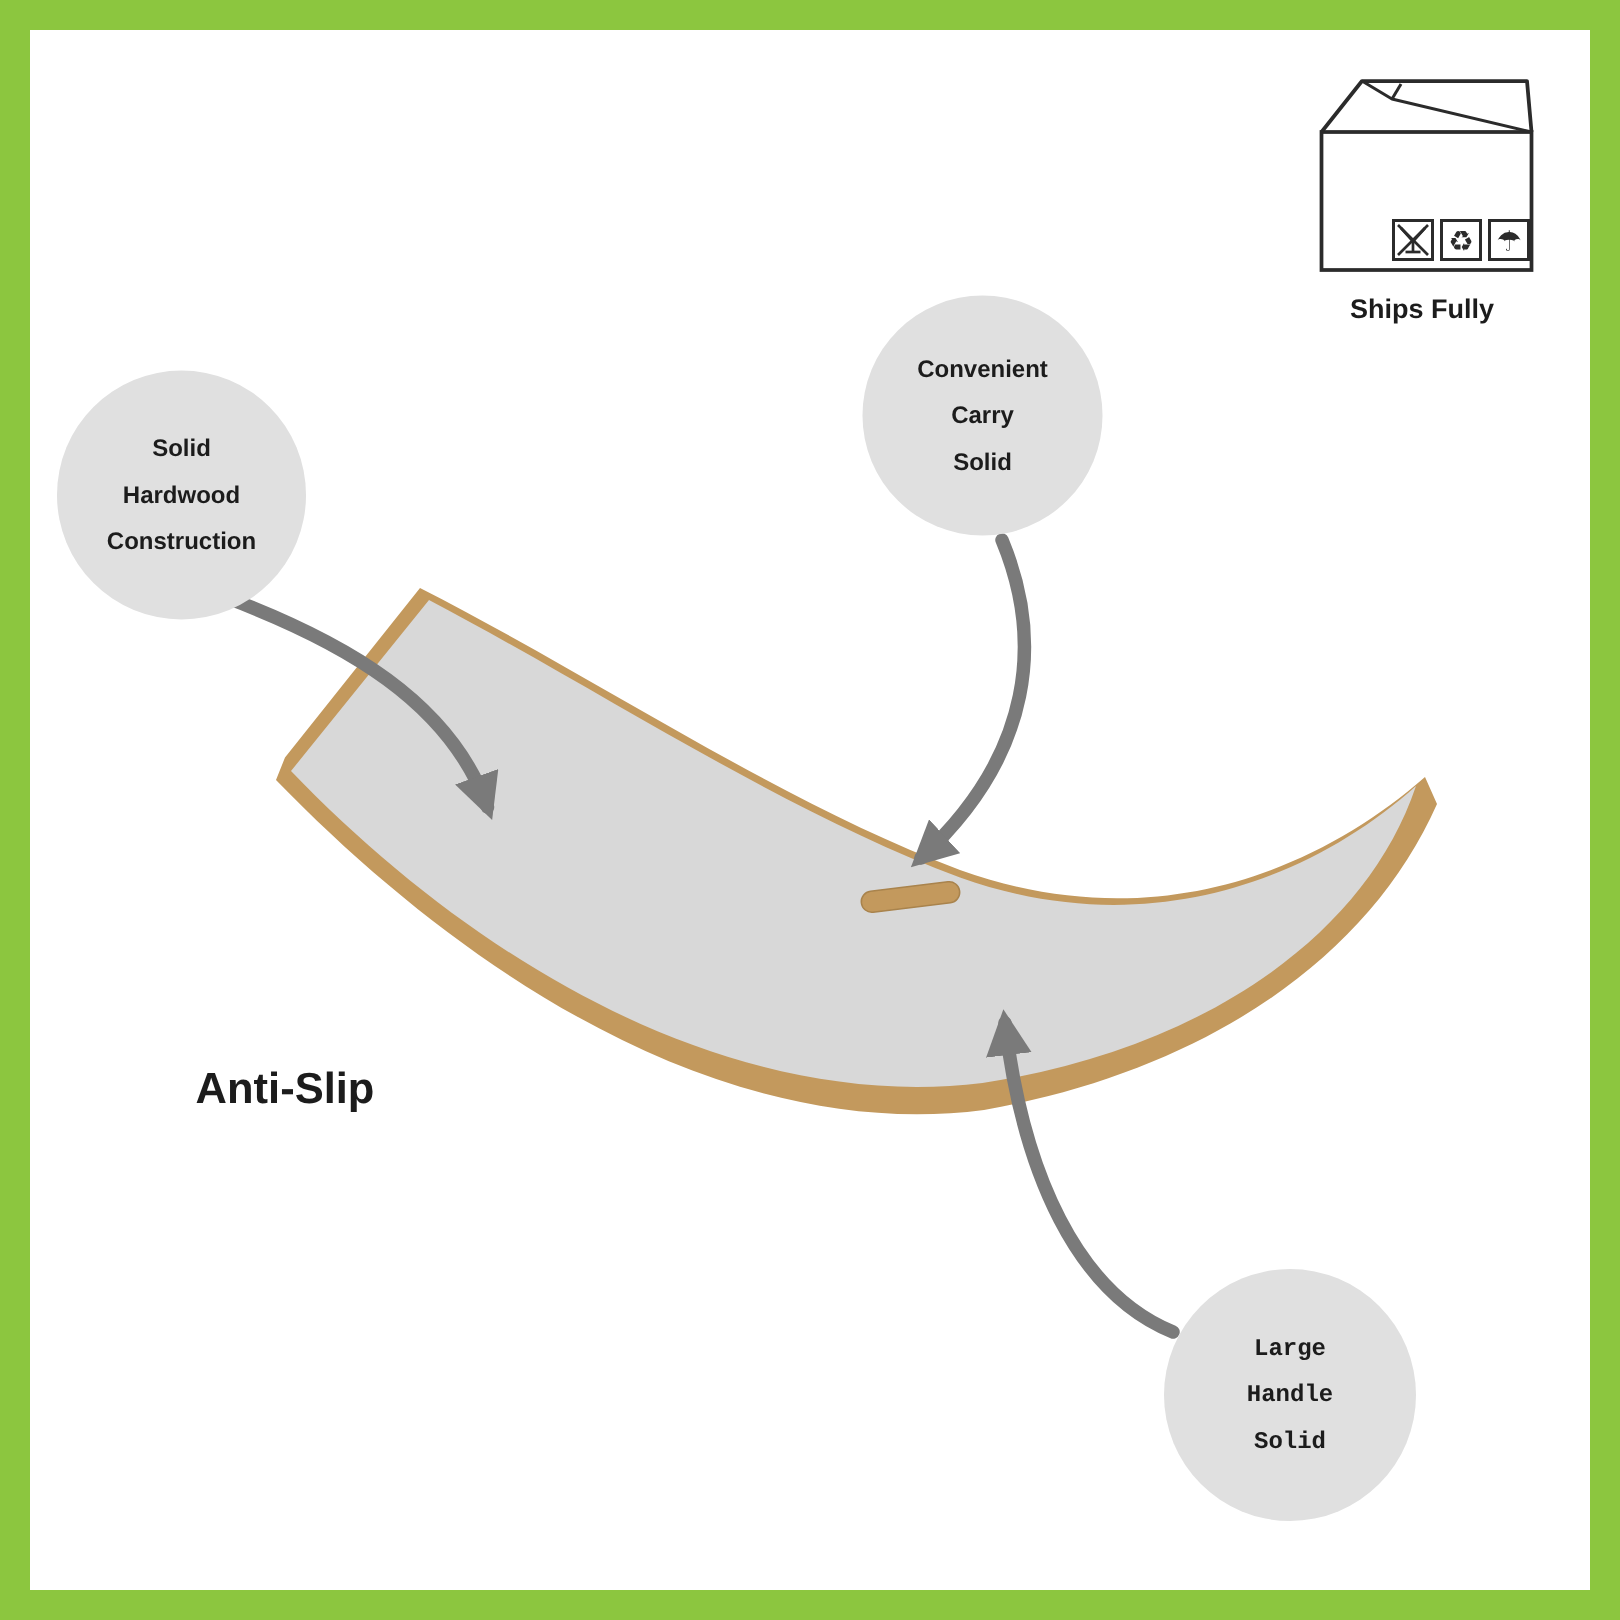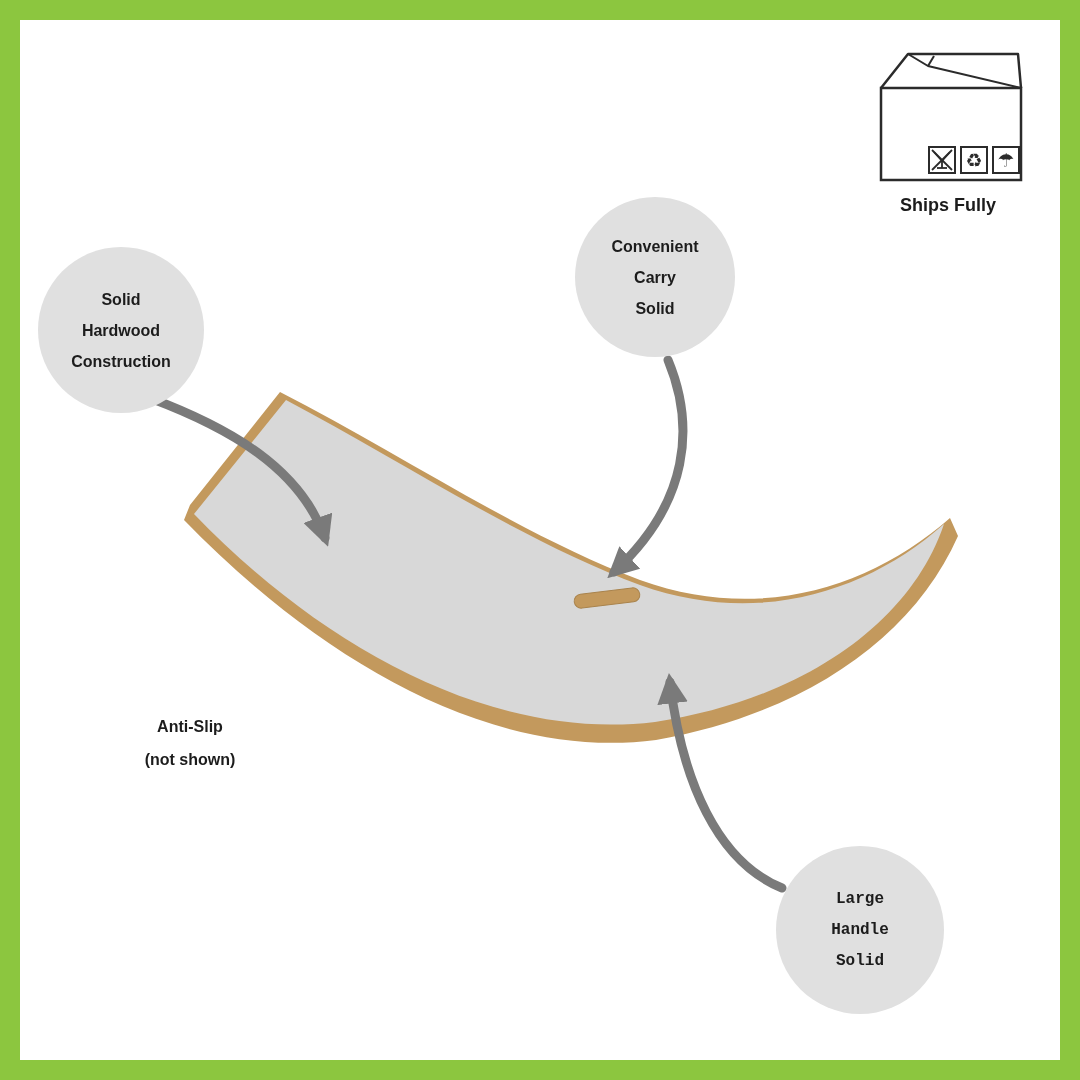--- a/index.html
+++ b/index.html
@@ -16,21 +16,21 @@
     position:absolute;border-radius:50%;background:#E0E0E0;
     display:flex;flex-direction:column;align-items:center;justify-content:center;
     text-align:center;font-weight:bold;color:#1C1C1C;z-index:2;
     font-size:16px;line-height:31px;
   }
   #callout-solid-hardwood{left:38px;top:247px;width:166px;height:166px;}
   #callout-carry-handle{left:575px;top:197px;width:160px;height:160px;}
   #callout-large-surface{left:776px;top:846px;width:168px;height:168px;font-family:Liberation Mono, monospace;}
   #anti-slip-label{
     position:absolute;left:88px;top:710px;width:204px;text-align:center;
-    font-weight:bold;color:#1C1C1C;font-size:16px;line-height:33px;z-index:2;
+    font-weight:bold;color:#1C1C1C;font-size:29px;line-height:33px;z-index:2;
   }
   #shipping{
     position:absolute;left:858px;top:42px;width:180px;text-align:center;z-index:2;
   }
   #shipping-caption{
     font-weight:bold;color:#1C1C1C;font-size:18px;line-height:31px;margin-top:4px;
   }
   .line{display:block;}
 </style>
 </head>
@@ -81,21 +81,20 @@
   </div>
 
   <div class="callout" id="callout-large-surface">
     <span class="line">Large</span>
     <span class="line">Handle</span>
     <span class="line">Solid</span>
   </div>
 
   <div id="anti-slip-label">
     <span class="line">Anti-Slip</span>
-    <span class="line">(not shown)</span>
   </div>
 
   <div id="shipping">
     <svg width="156" height="140" viewBox="0 0 156 140">
 
       <rect x="11" y="46" width="140" height="92" fill="#ffffff" stroke="#2B2B2B" stroke-width="2.5"></rect>
 
       <path d="M 11 46 L 38 12 L 148 12 L 151 46" fill="none" stroke="#2B2B2B" stroke-width="2.5" stroke-linejoin="round"></path>
       <path d="M 38 12 L 58 24 L 151 46" fill="none" stroke="#2B2B2B" stroke-width="2" stroke-linejoin="round"></path>
       <path d="M 58 24 L 64 14" fill="none" stroke="#2B2B2B" stroke-width="2"></path>

